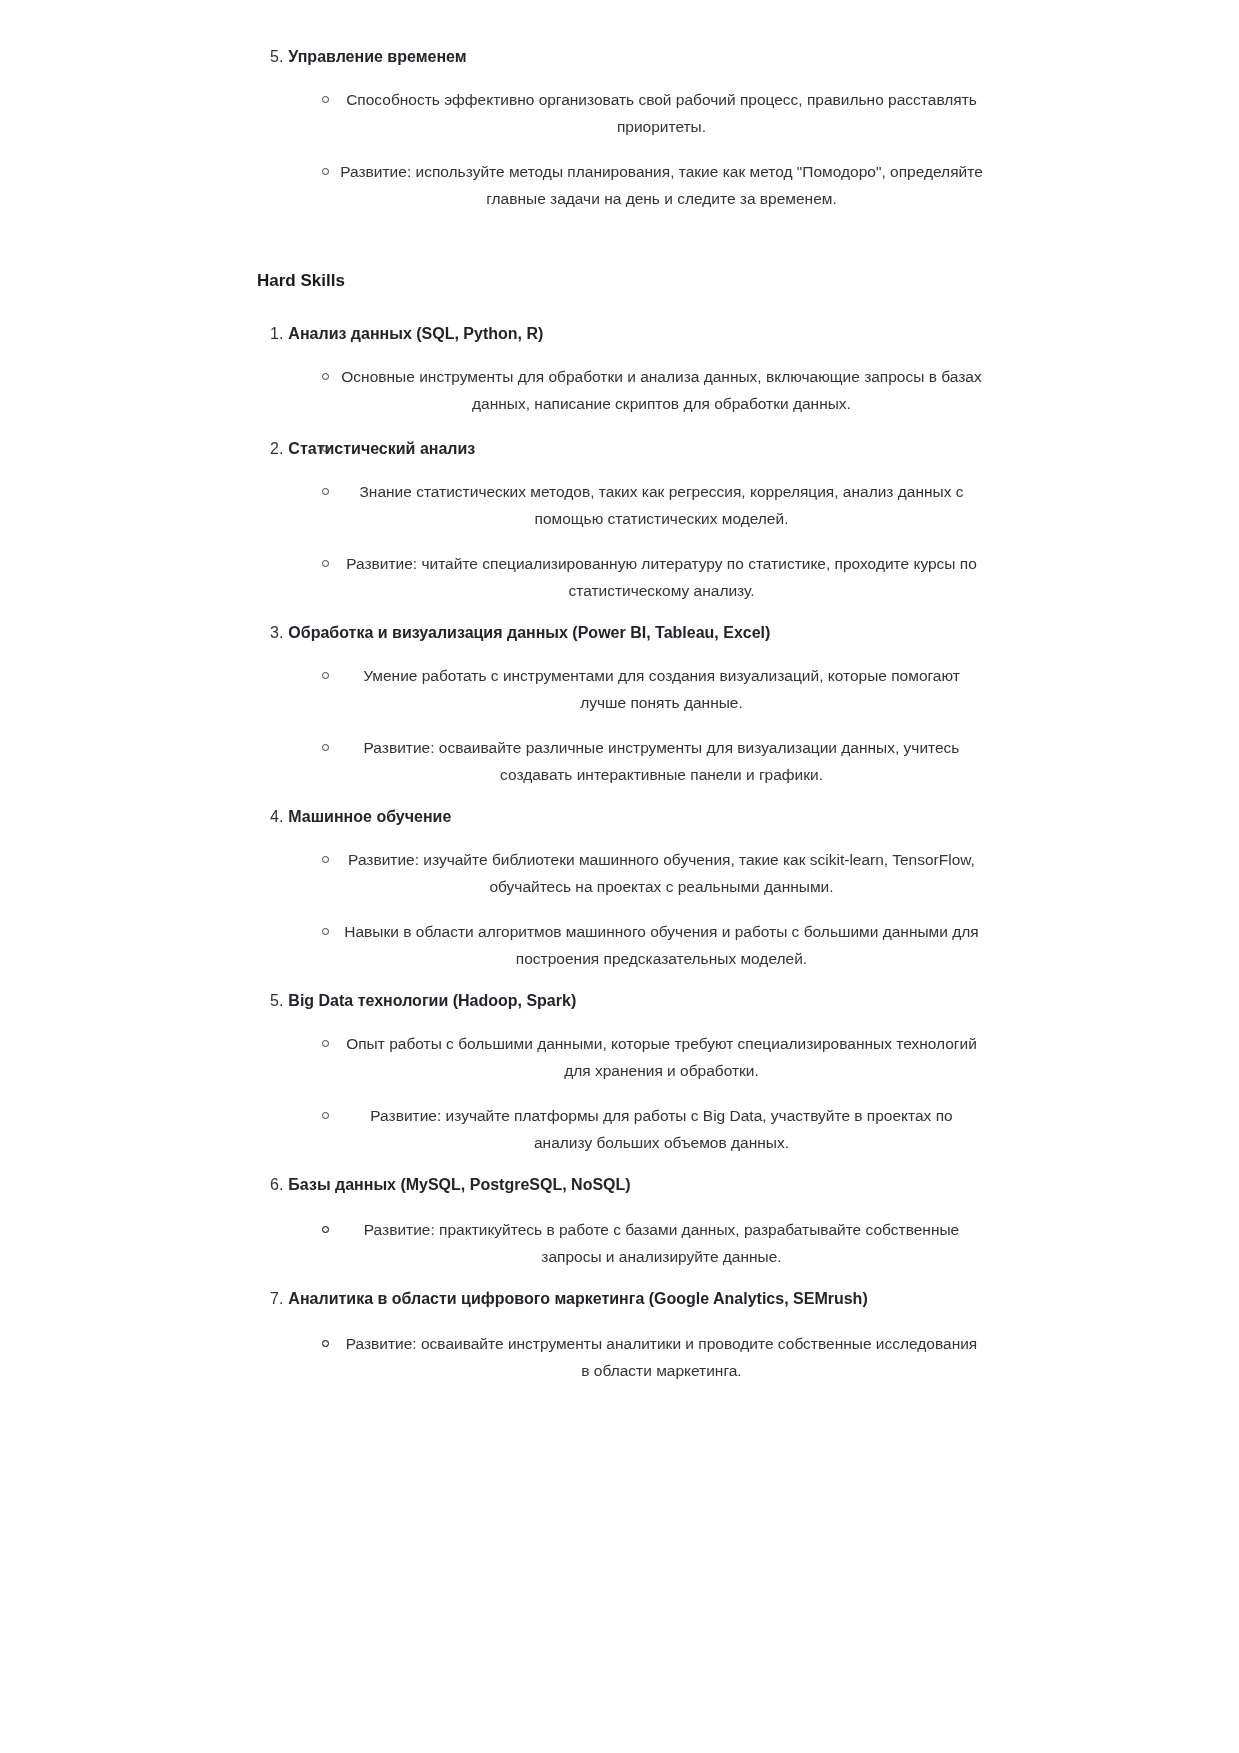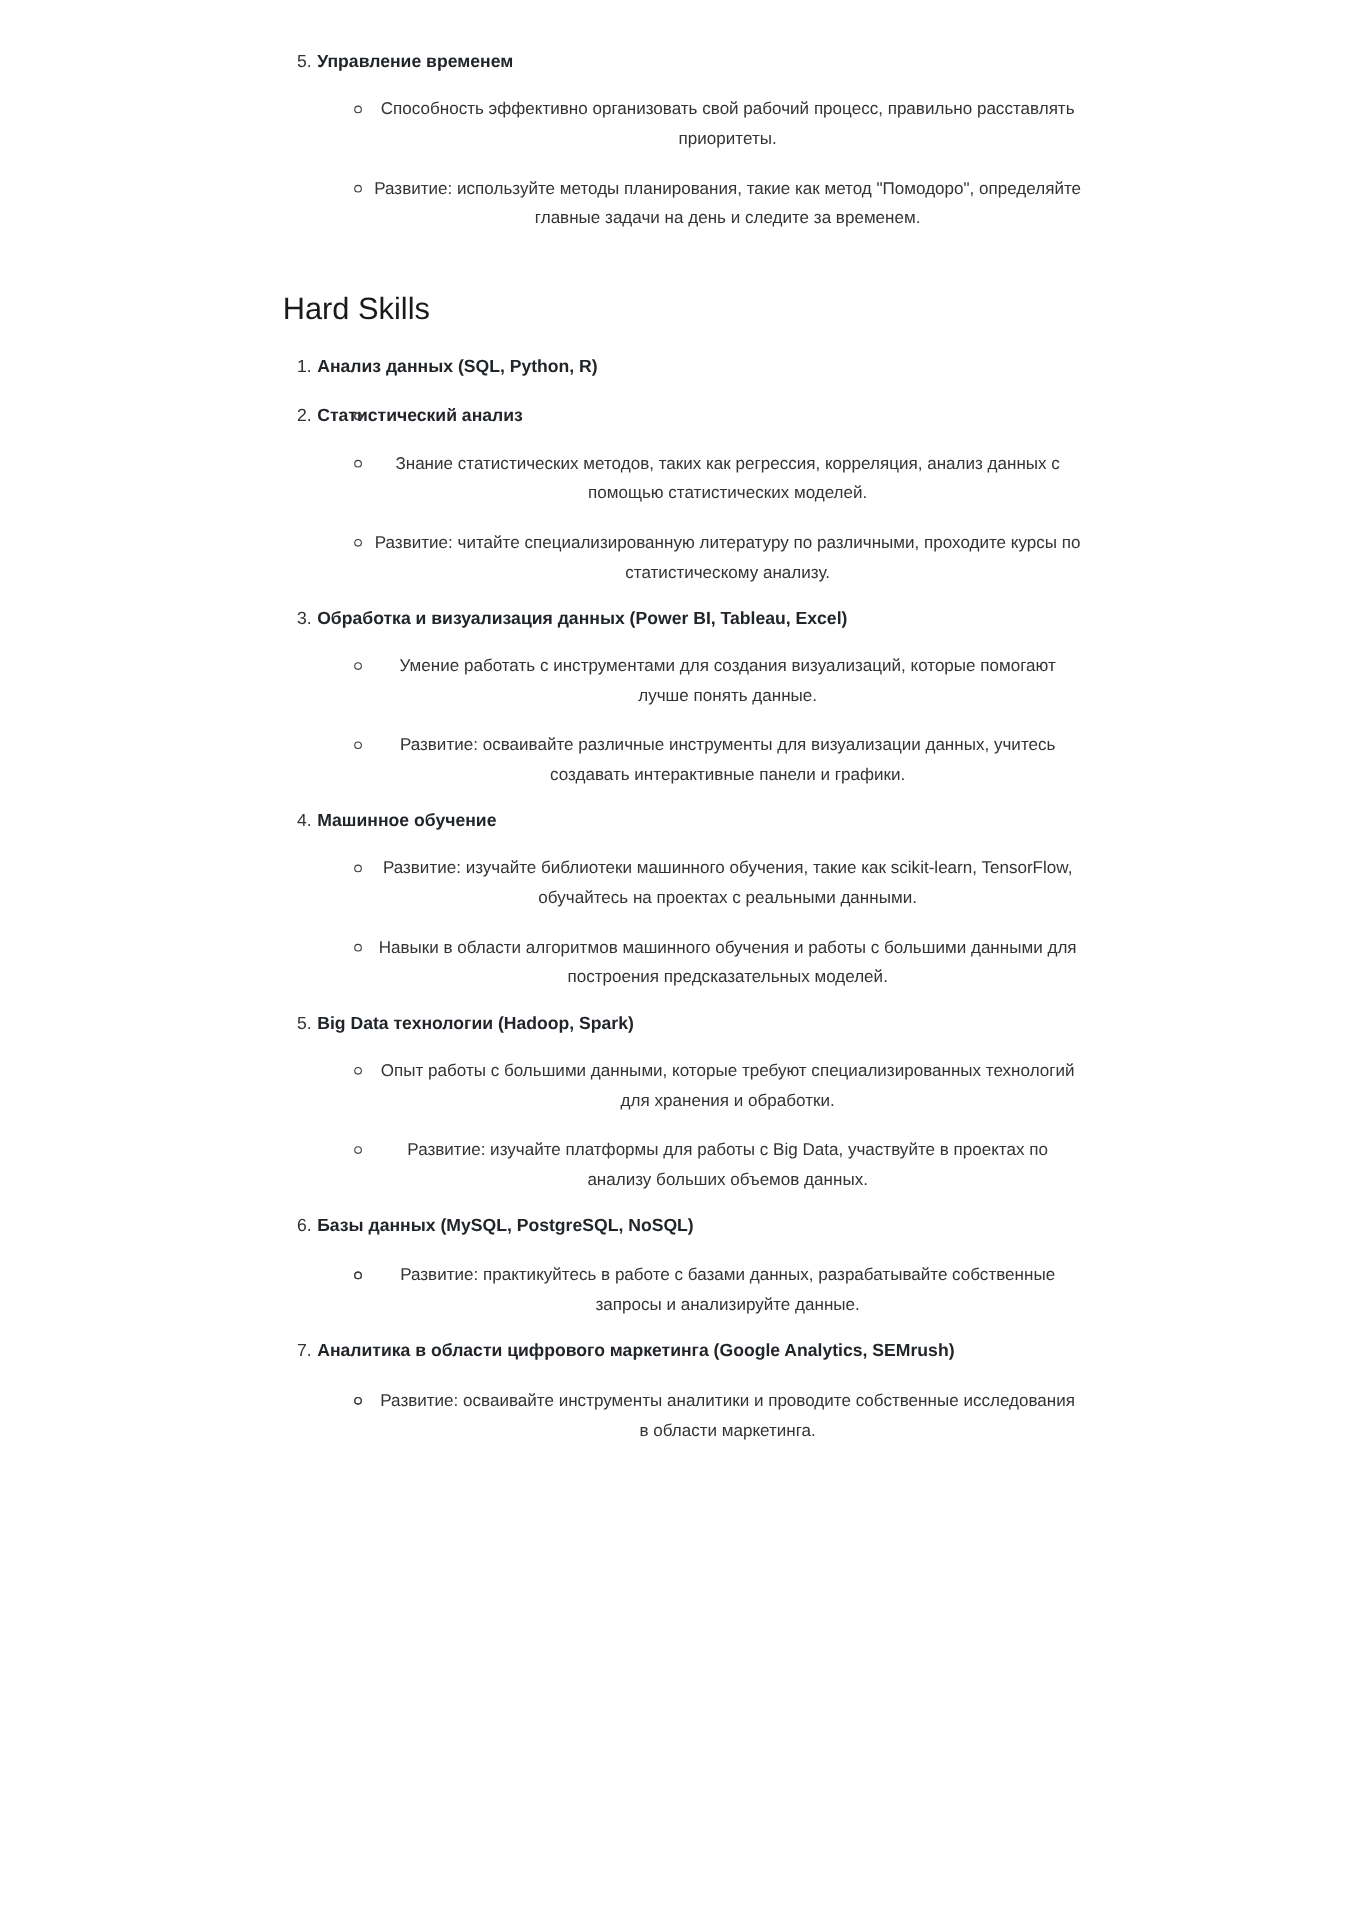--- a/index.html
+++ b/index.html
@@ -44,22 +44,22 @@
     position: absolute;
     left: 65px; top: 10px;
     width: 7px; height: 7px;
     border: 1.5px solid #3c3c3c;
     border-radius: 50%;
     box-sizing: border-box;
     display: inline-block;
   }
   .btext { display: block; max-width: 643px; }
   .heading {
-    font-size: 28px;
-    font-weight: 400;
+    font-size: 17px;
+    font-weight: 700;
     color: #1a1a1a;
     line-height: 28px;
     margin: 55px 0 25px 0;
   }
 </style>
 </head>
 <body>
 
 <div class="page">
   <main class="content">
@@ -78,36 +78,37 @@
           </div>
         </div>
       </section>
     <h2 class="heading">Hard Skills</h2>
     <section id="skills-list" class="list">
         <div class="item">
           <div class="item-title"><span class="num">1.</span><span class="title">Анализ данных (SQL, Python, R)</span></div>
           <div class="bullets">
             <div class="bullet">
               <span class="marker"></span>
+              <span class="btext">Основные инструменты для обработки и анализа данных, включающие запросы в базах данных, написание скриптов для обработки данных.</span>
             </div>
             <div class="bullet">
               <span class="marker"></span>
             </div>
           </div>
         </div>
         <div class="item">
           <div class="item-title"><span class="num">2.</span><span class="title">Статистический анализ</span></div>
           <div class="bullets">
             <div class="bullet">
               <span class="marker"></span>
               <span class="btext">Знание статистических методов, таких как регрессия, корреляция, анализ данных с помощью статистических моделей.</span>
             </div>
             <div class="bullet">
               <span class="marker"></span>
-              <span class="btext">Развитие: читайте специализированную литературу по различными, проходите курсы по статистическому анализу.</span>
+              <span class="btext">Развитие: читайте специализированную литературу по статистике, проходите курсы по статистическому анализу.</span>
             </div>
           </div>
         </div>
         <div class="item">
           <div class="item-title"><span class="num">3.</span><span class="title">Обработка и визуализация данных (Power BI, Tableau, Excel)</span></div>
           <div class="bullets">
             <div class="bullet">
               <span class="marker"></span>
               <span class="btext">Умение работать с инструментами для создания визуализаций, которые помогают лучше понять данные.</span>
             </div>

